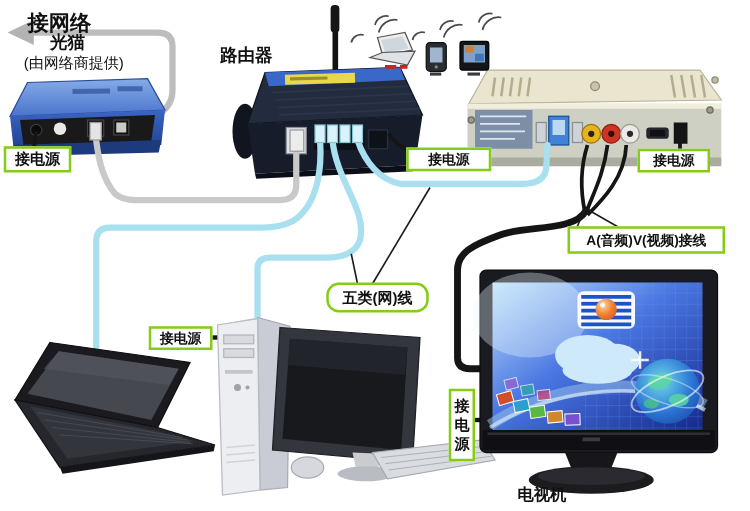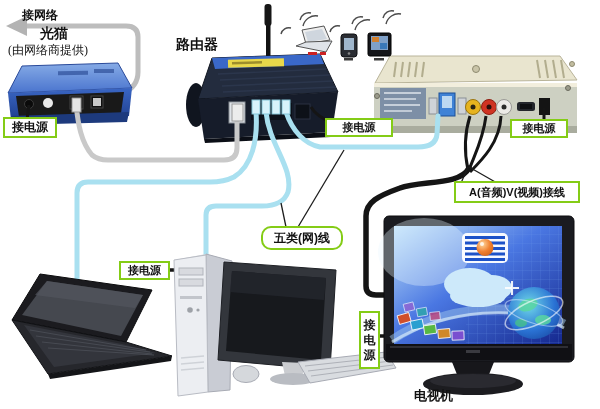--- a/index.html
+++ b/index.html
@@ -2,21 +2,21 @@
 <html><head>
 <meta charset="utf-8">
 <style>
   html,body{margin:0;padding:0;background:#ffffff;}
   #stage{position:relative;width:600px;height:409px;background:#ffffff;overflow:hidden;
          font-family:"Liberation Sans",sans-serif;color:#111;}
   #art{position:absolute;left:0;top:0;}
   .lbl{position:absolute;white-space:nowrap;color:#111;}
   .box{position:absolute;background:#fff;border:2px solid #84cc16;display:flex;
        align-items:center;justify-content:center;font-weight:bold;color:#111;}
-  .t13{font-size:12px;}
+  .t13{font-size:17px;}
   .t14{font-size:14px;font-weight:bold;}
   .t12{font-size:12px;}
   .cap{font-size:13px;font-weight:bold;}
   .pw{font-size:12px;}
   .vert{word-break:break-all;white-space:normal;line-height:15px;text-align:center;
         padding:2px 0;font-size:12px;}
 </style>
 </head>
 <body>
 
@@ -302,21 +302,21 @@
     <path d="M330,32 a8,8 0 0 1 10,-6"></path>
     <path d="M352,24 a9,9 0 0 1 11,-7"></path>
         <path d="M355,30 a13,13 0 0 1 15,-10"></path>
     <path d="M383,18 a9,9 0 0 1 11,-7"></path>
         <path d="M386,24 a13,13 0 0 1 15,-10"></path>
   </g>
 </svg>
 
 <div class="lbl t13" style="left:22px;top:7px;font-weight:bold;">接网络</div>
 <div class="lbl t14" style="left:40px;top:25px;">光猫</div>
-<div class="lbl t12" style="left:8px;top:42px;font-family:Liberation Serif, serif;">(由网络商提供)</div>
+<div class="lbl t12" style="left:19px;top:42px;">(由网络商提供)</div>
 <div class="lbl t14" style="left:176px;top:36px;">路由器</div>
 
 <div class="box pw" style="left:3px;top:117px;width:50px;height:17px;">接电源</div>
 <div class="box pw" style="left:325px;top:118px;width:64px;height:15px;font-size:11px;">接电源</div>
 <div class="box pw" style="left:510px;top:119px;width:54px;height:15px;font-size:11px;">接电源</div>
 <div class="box pw" style="left:119px;top:261px;width:47px;height:15px;font-size:11px;">接电源</div>
 <div class="box vert" style="left:359px;top:311px;width:17px;height:50px;font-weight:bold;">接电源</div>
 
 <div class="box" style="left:261px;top:226px;width:78px;height:20px;font-size:12px;border-radius:10px;">五类(网)线</div>
 <div class="box" style="left:454px;top:181px;width:122px;height:18px;font-size:11px;">A(音频)V(视频)接线</div>

